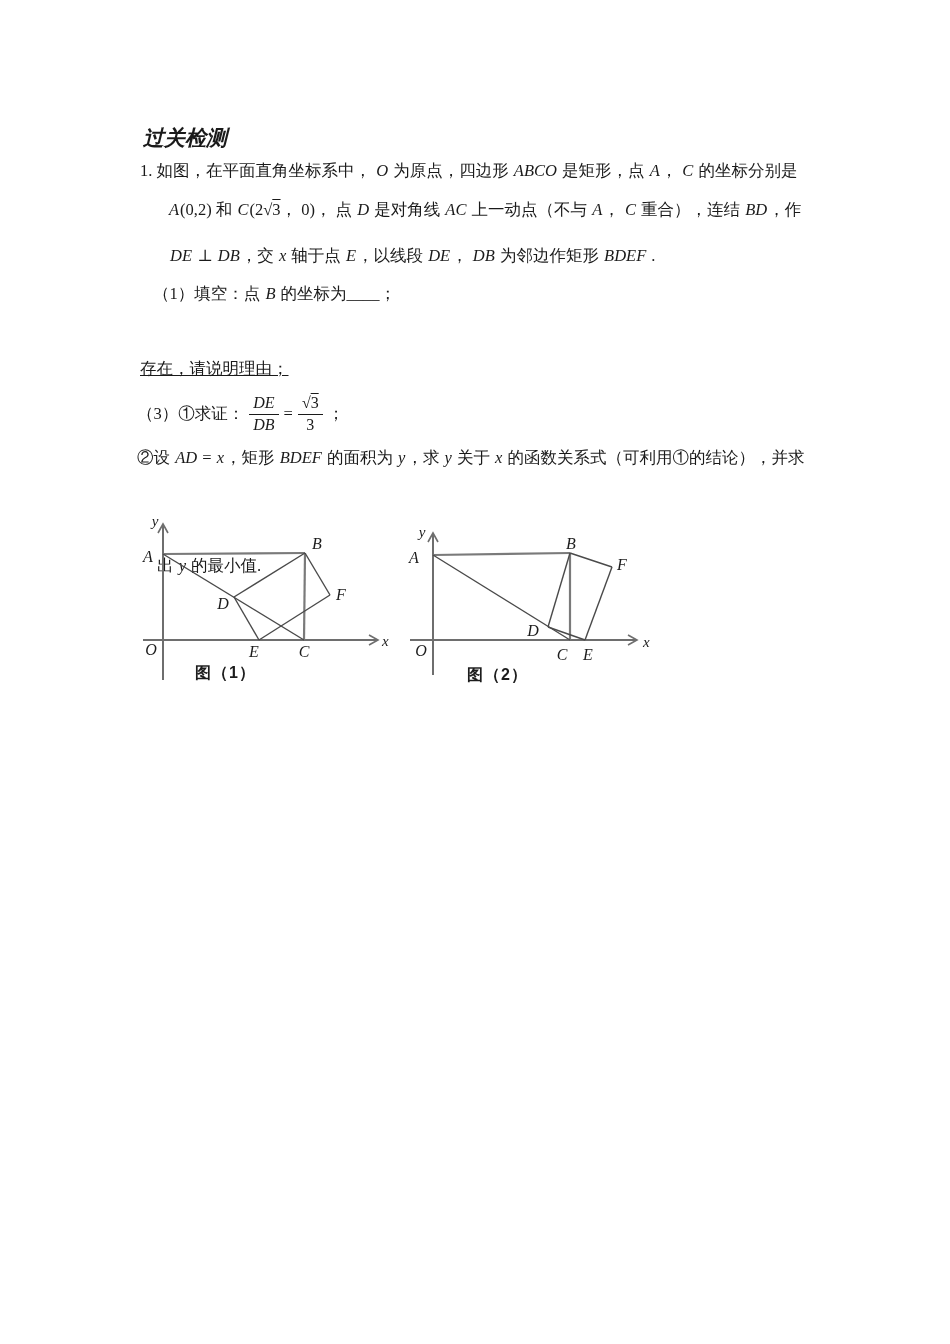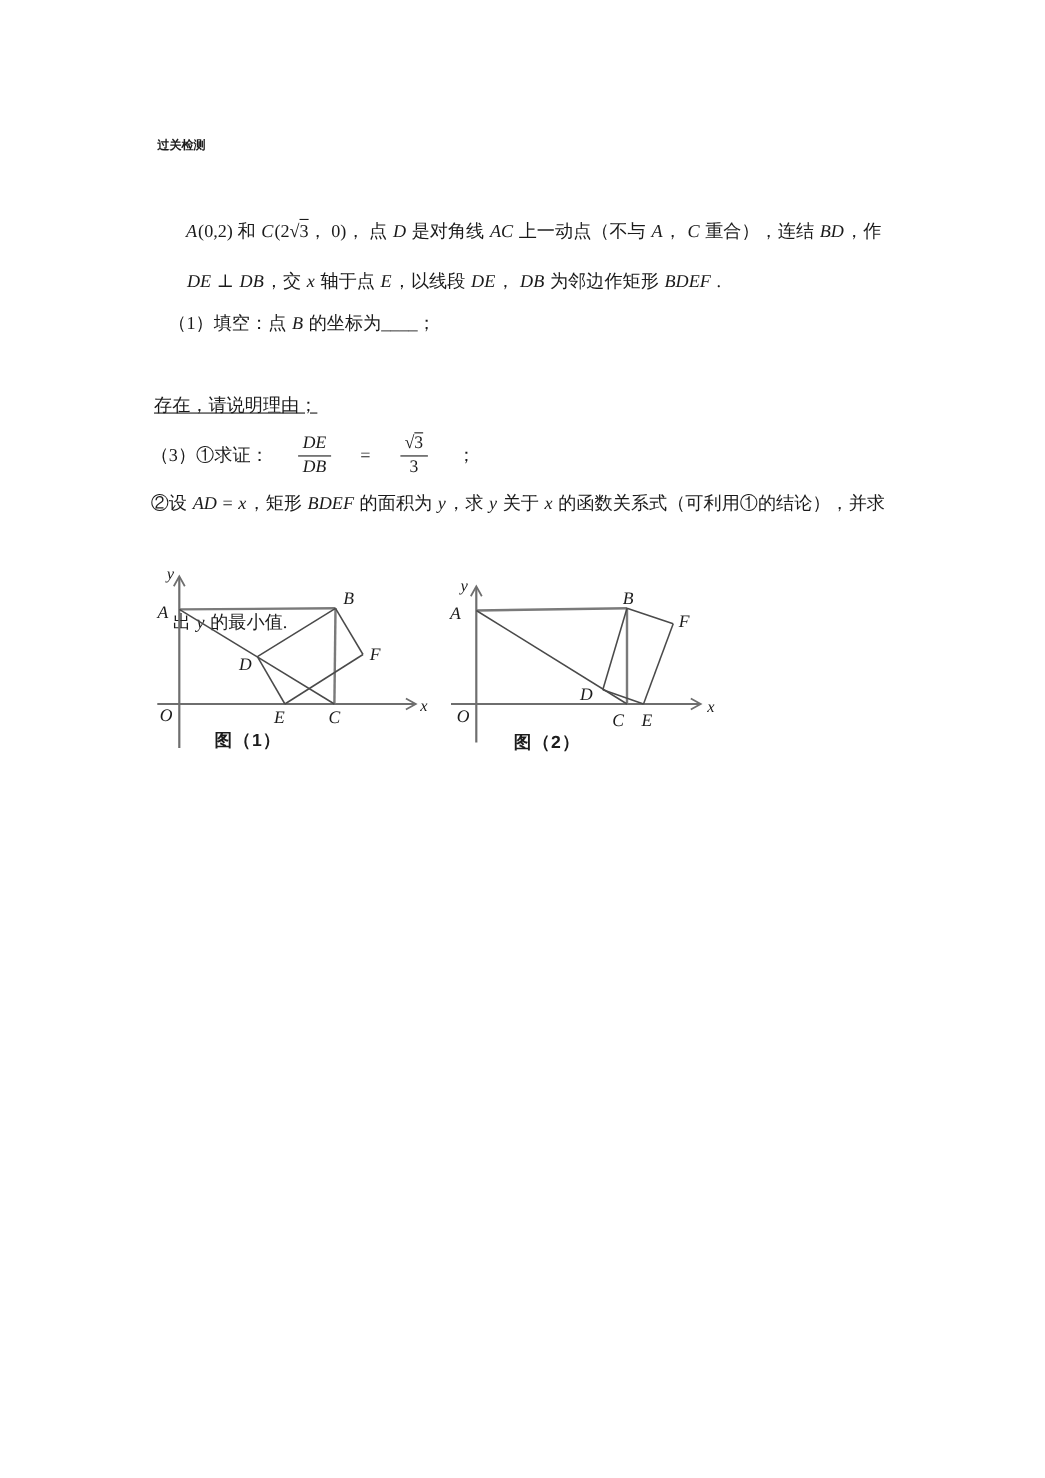--- a/index.html
+++ b/index.html
@@ -1,20 +1,20 @@
 <!DOCTYPE html>
 <html><head>
 <meta charset="utf-8">
 <style>
   html,body{margin:0;padding:0;}
   body{width:950px;height:1344px;background:#ffffff;position:relative;
        font-family:"Liberation Serif","DejaVu Serif",serif;color:#1a1a1a;}
   .page{position:absolute;inset:0;width:950px;height:1344px;background:#fff;overflow:hidden;}
   .title{position:absolute;font-family:"Liberation Sans","DejaVu Sans",sans-serif;
-         font-weight:700;font-size:11px;white-space:nowrap;}
+         font-weight:700;font-size:21px;white-space:nowrap;font-style:italic;}
   .line{position:absolute;font-size:16.5px;white-space:nowrap;line-height:1.25;}
   .line .math{font-style:italic;font-family:"Liberation Serif","DejaVu Serif",serif;padding:0 1px;}
   .line .cn{font-style:normal;}
   .rad{text-decoration:overline;}
   .frac-row{display:flex;align-items:center;}
   .frac{display:inline-flex;flex-direction:column;align-items:center;margin:0 5px;font-size:16px;line-height:1.15;}
   .frac .num{display:block;border-bottom:1.4px solid #1a1a1a;padding:0 4px 1px;}
   .frac .den{display:block;padding-top:1px;}
   .frac .math{font-style:italic;}
   svg.fig{position:absolute;overflow:visible;}
@@ -28,26 +28,27 @@
   svg.fig text.caption{font-style:normal;font-weight:600;font-size:16px;
                font-family:"Liberation Sans","DejaVu Sans",sans-serif;letter-spacing:1px;}
 </style>
 </head>
 <body>
 
 <div class="page">
 
   <div class="title" style="left:143px;top:124px;">过关检测</div>
 
+  <div class="line" style="left:140px;top:161px;"><span class="cn">1. 如图，在平面直角坐标系中， </span><span class="math">O</span><span class="cn"> 为原点，四边形 </span><span class="math">ABCO</span><span class="cn"> 是矩形，点 </span><span class="math">A</span><span class="cn">， </span><span class="math">C</span><span class="cn"> 的坐标分别是</span></div>
   <div class="line" style="left:168px;top:200px;"><span class="math">A</span><span class="cn">(0,2) 和 </span><span class="math">C</span><span class="cn">(2</span><span class="cn">√<span class="rad">3</span></span><span class="cn">， 0)， 点 </span><span class="math">D</span><span class="cn"> 是对角线 </span><span class="math">AC</span><span class="cn"> 上一动点（不与 </span><span class="math">A</span><span class="cn">， </span><span class="math">C</span><span class="cn"> 重合），连结 </span><span class="math">BD</span><span class="cn">，作</span></div>
   <div class="line" style="left:169px;top:246px;"><span class="math">DE</span><span class="cn"> ⊥ </span><span class="math">DB</span><span class="cn">，交 </span><span class="math">x</span><span class="cn"> 轴于点 </span><span class="math">E</span><span class="cn">，以线段 </span><span class="math">DE</span><span class="cn">， </span><span class="math">DB</span><span class="cn"> 为邻边作矩形 </span><span class="math">BDEF</span><span class="cn"> .</span></div>
   <div class="line" style="left:141px;top:284px;margin-left:12px;"><span class="cn">（1）填空：点 </span><span class="math">B</span><span class="cn"> 的坐标为____；</span></div>
   <div class="line" style="left:140px;top:359px;text-decoration:underline;"><span class="cn">存在，请说明理由；</span></div>
 
-  <div class="line frac-row" style="left:137px;top:388px;height:52px;gap:22px;">
+  <div class="line frac-row" style="left:137px;top:388px;height:52px;">
     <span><span class="cn">（3）①求证：</span></span>
     <span class="frac">
       <span class="num math">DE</span>
       <span class="den math">DB</span>
     </span>
     <span>=</span>
     <span class="frac">
       <span class="num"><span class="cn">√<span class="rad">3</span></span></span>
       <span class="den">3</span>
     </span>

